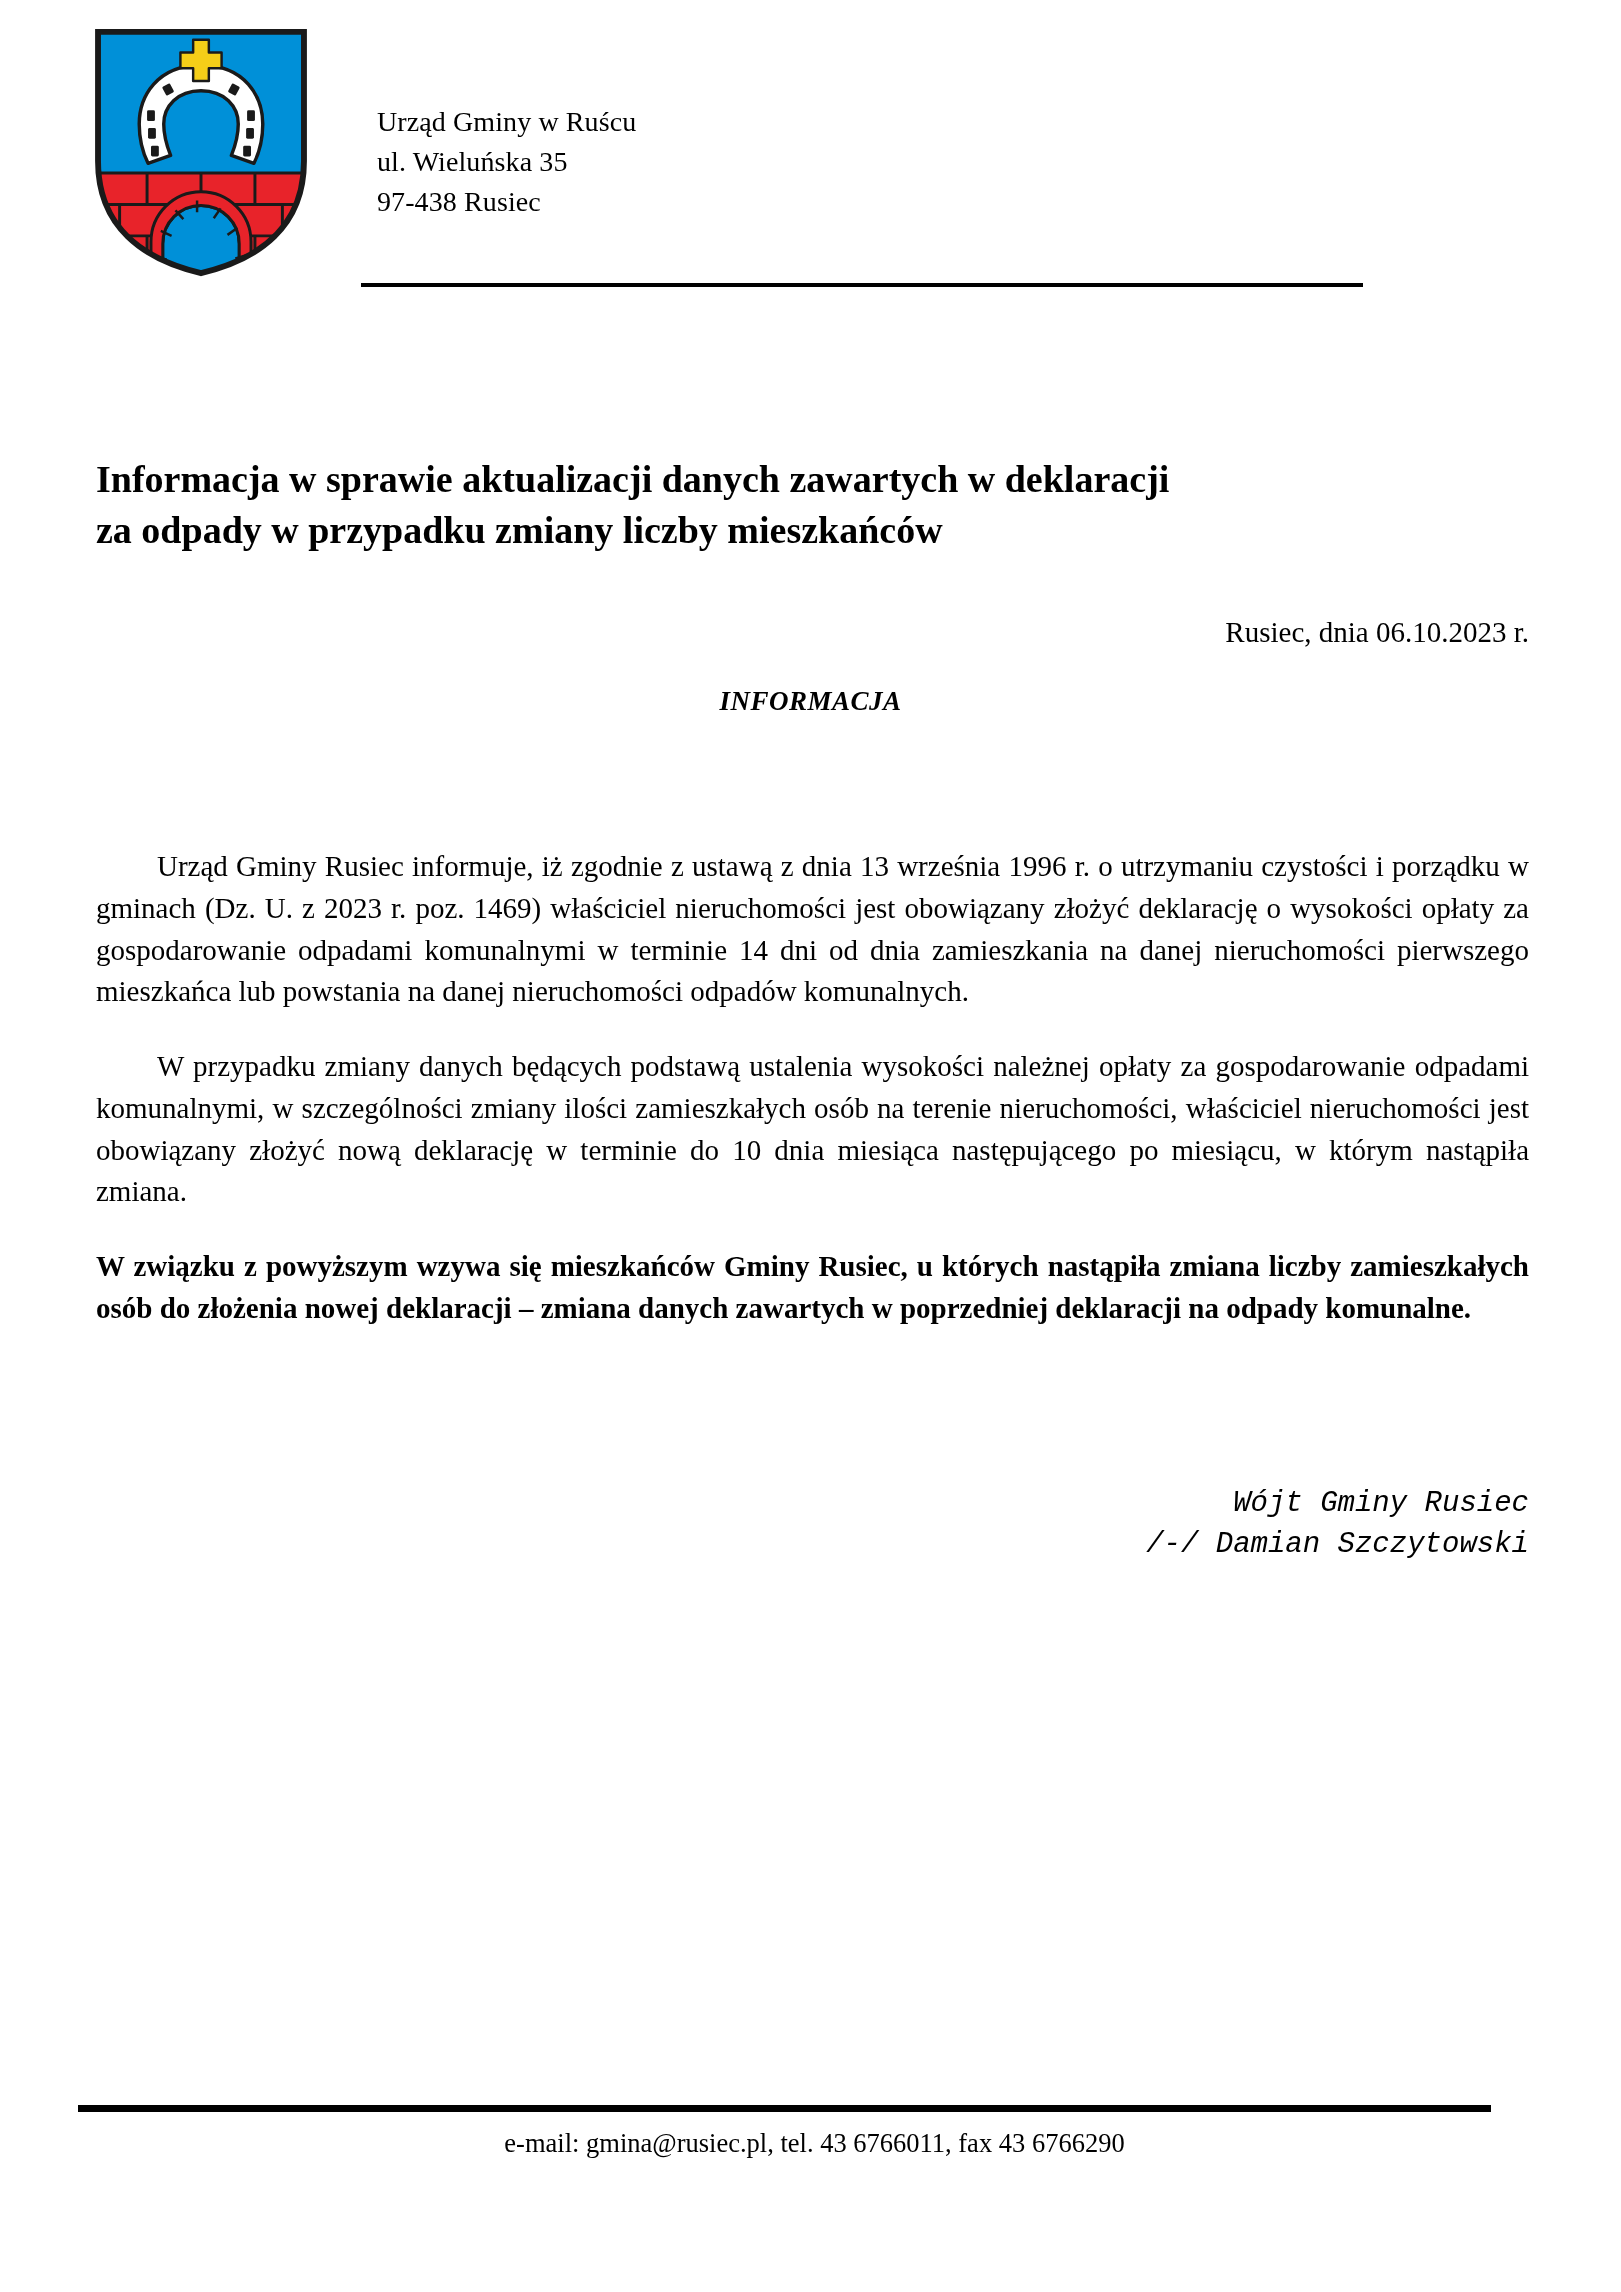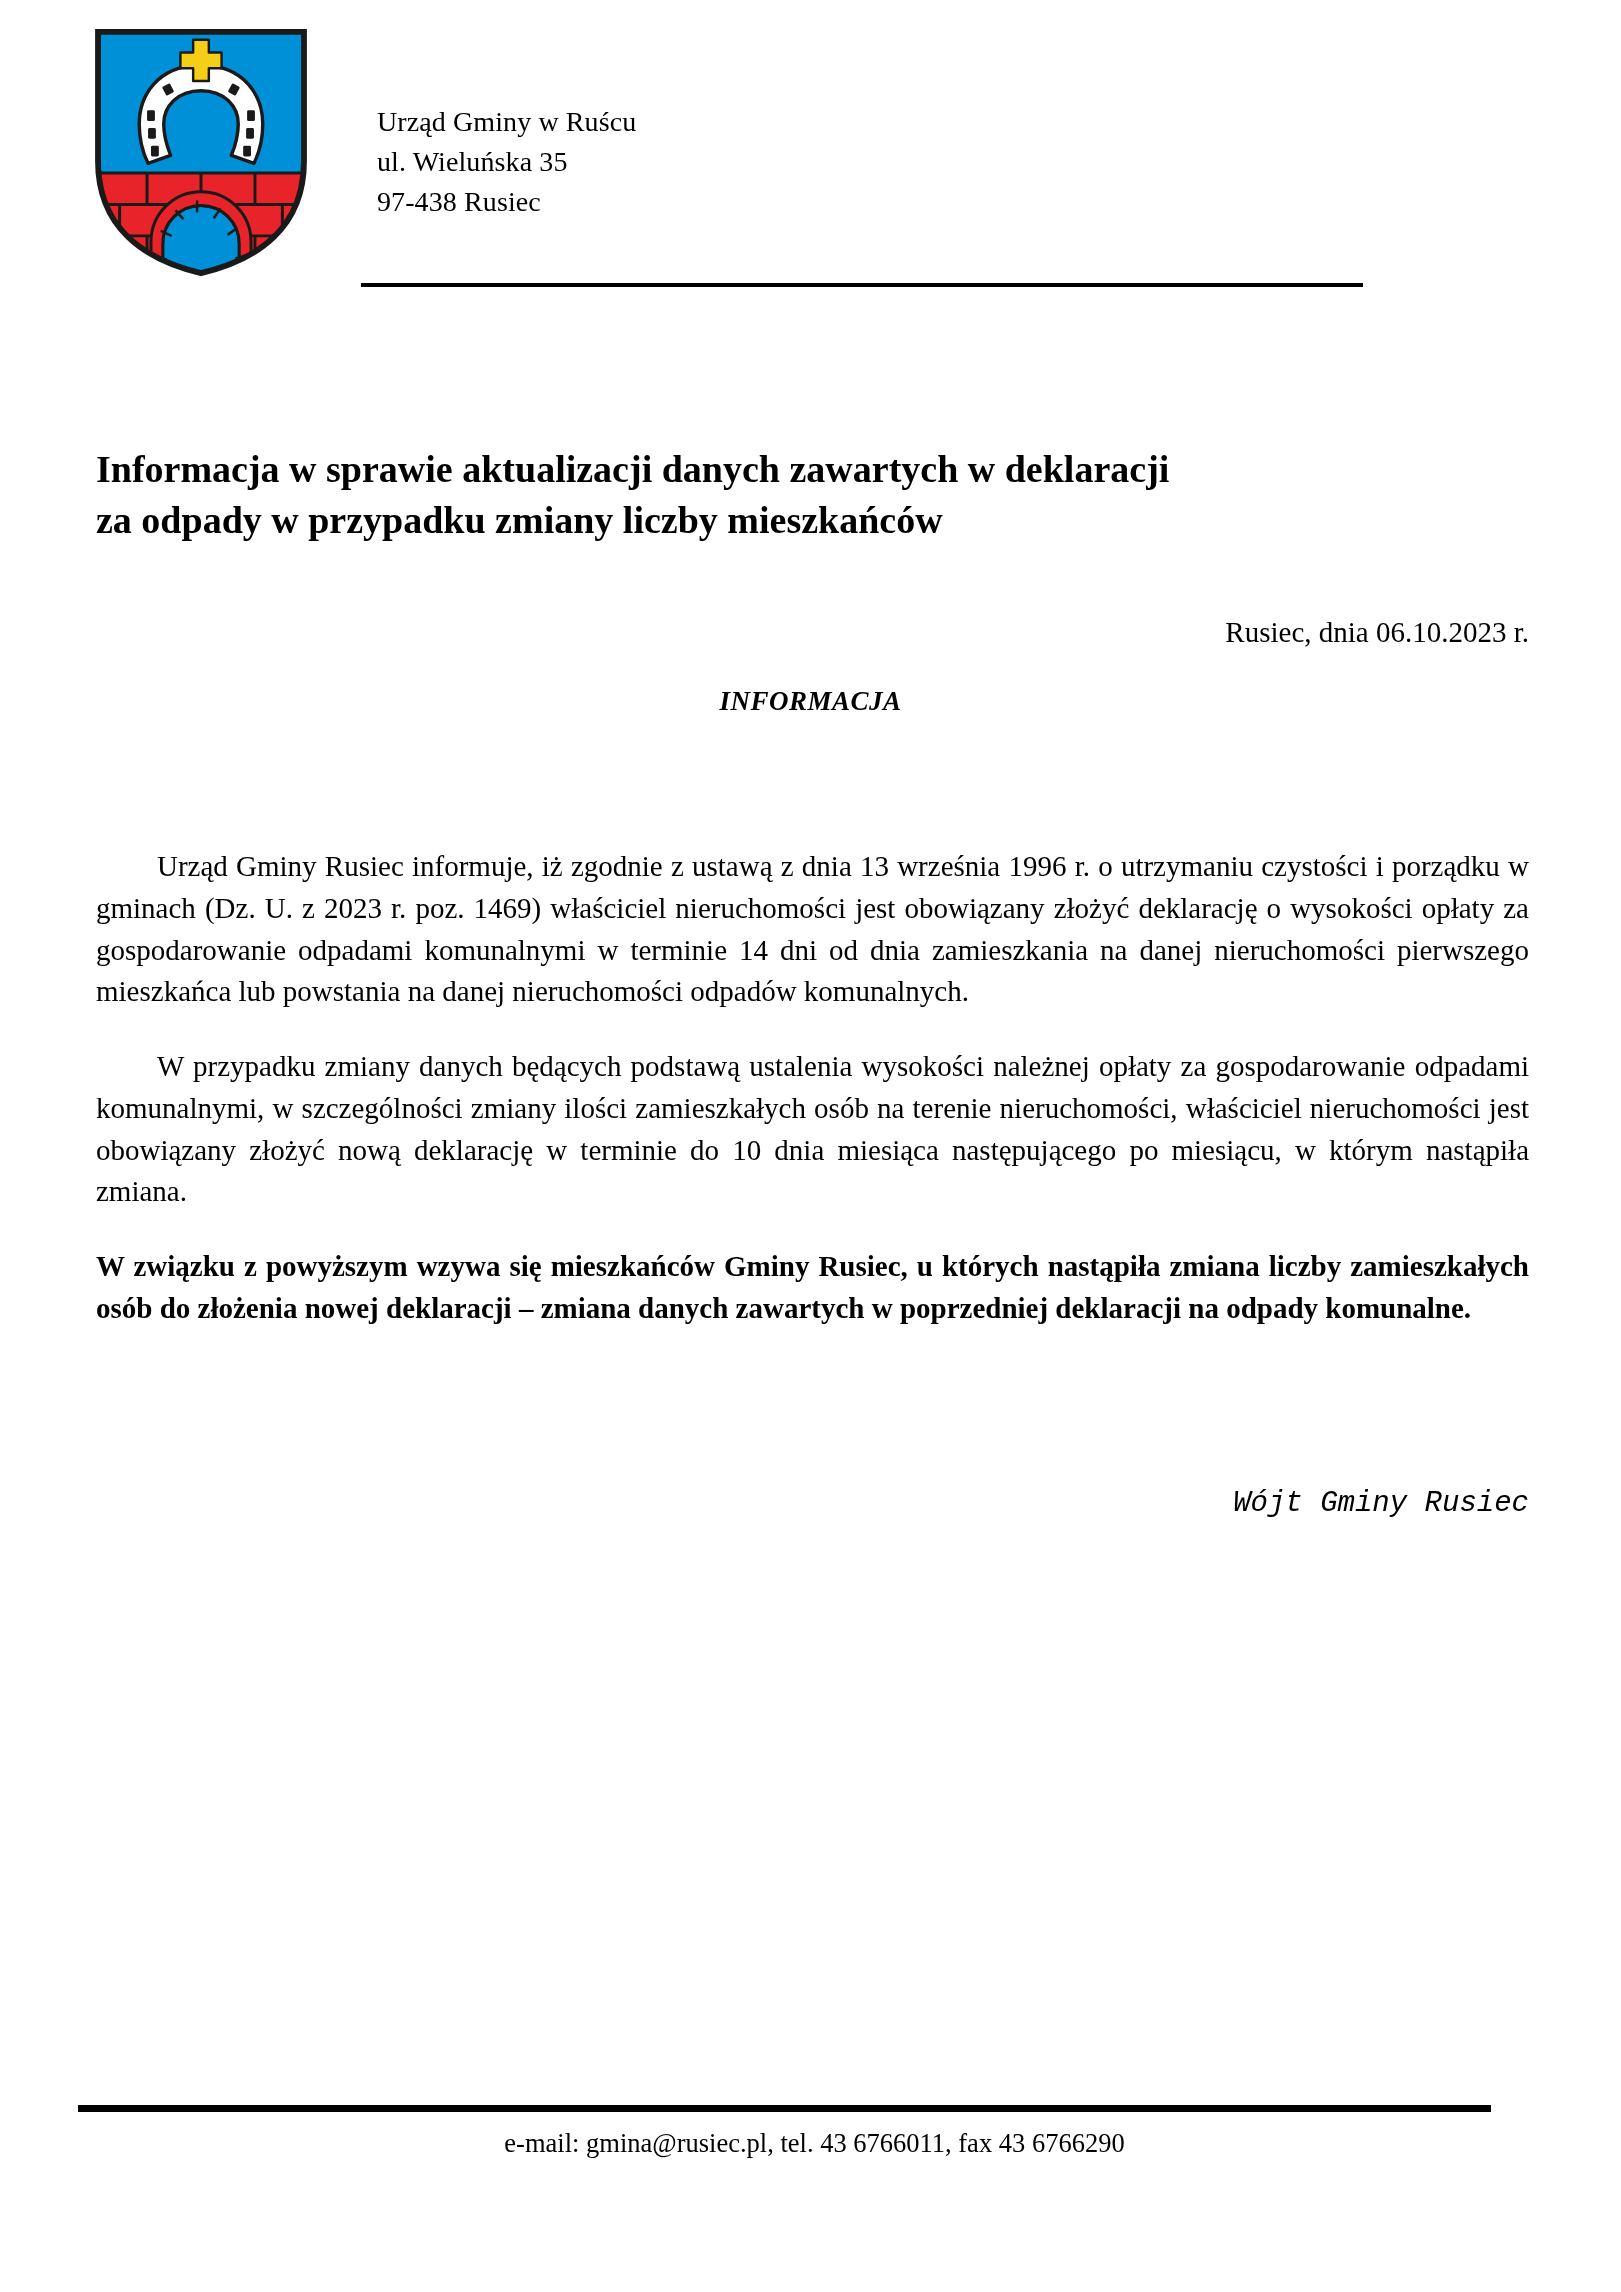--- a/index.html
+++ b/index.html
@@ -54,21 +54,21 @@
     top: 275px;
     width: 1002px;
     height: 3.9px;
     background: #000000;
   }
 
   
   .doc-title {
     position: absolute;
     left: 96px;
-    top: 436px;
+    top: 446px;
     width: 1431px;
     font-size: 38px;
     font-weight: bold;
     line-height: 1.33;
     text-align: justify;
     text-align-last: left;
   }
   .doc-title .l2 { display: block; }
 
   .date-line {
@@ -257,20 +257,21 @@
 
     <p class="para"><span>Urząd Gminy Rusiec informuje, iż zgodnie z ustawą z dnia 13 września 1996 r. o utrzymaniu czystości i porządku w gminach (Dz. U. z 2023 r. poz. 1469) właściciel nieruchomości jest obowiązany złożyć deklarację o wysokości opłaty za gospodarowanie odpadami komunalnymi w terminie </span><b>14 dni</b><span> od dnia zamieszkania na danej nieruchomości pierwszego mieszkańca lub powstania na danej nieruchomości odpadów komunalnych.</span></p>
 
     <p class="para"><span>W przypadku zmiany danych będących podstawą ustalenia wysokości należnej opłaty za gospodarowanie odpadami komunalnymi, </span><b>w szczególności zmiany ilości zamieszkałych osób na terenie nieruchomości</b><span>, właściciel nieruchomości jest obowiązany złożyć nową deklarację w terminie  do </span><b>10 dnia miesiąca</b><span> następującego po miesiącu, w którym nastąpiła zmiana.</span></p>
 
     <p class="para all-bold">W związku z powyższym wzywa się mieszkańców Gminy Rusiec, u których nastąpiła zmiana liczby zamieszkałych osób do złożenia nowej deklaracji – zmiana danych zawartych w poprzedniej deklaracji na odpady komunalne.</p>
   </div>
 
   <div class="signature">
     <div>Wójt Gminy Rusiec</div>
+    <div>/-/ Damian Szczytowski</div>
   </div>
 
   <div class="footer-rule"></div>
 
   <div class="footer-contact">e-mail: gmina@rusiec.pl,  tel. 43 6766011, fax 43 6766290</div>
 
 
 </div>
 
 

